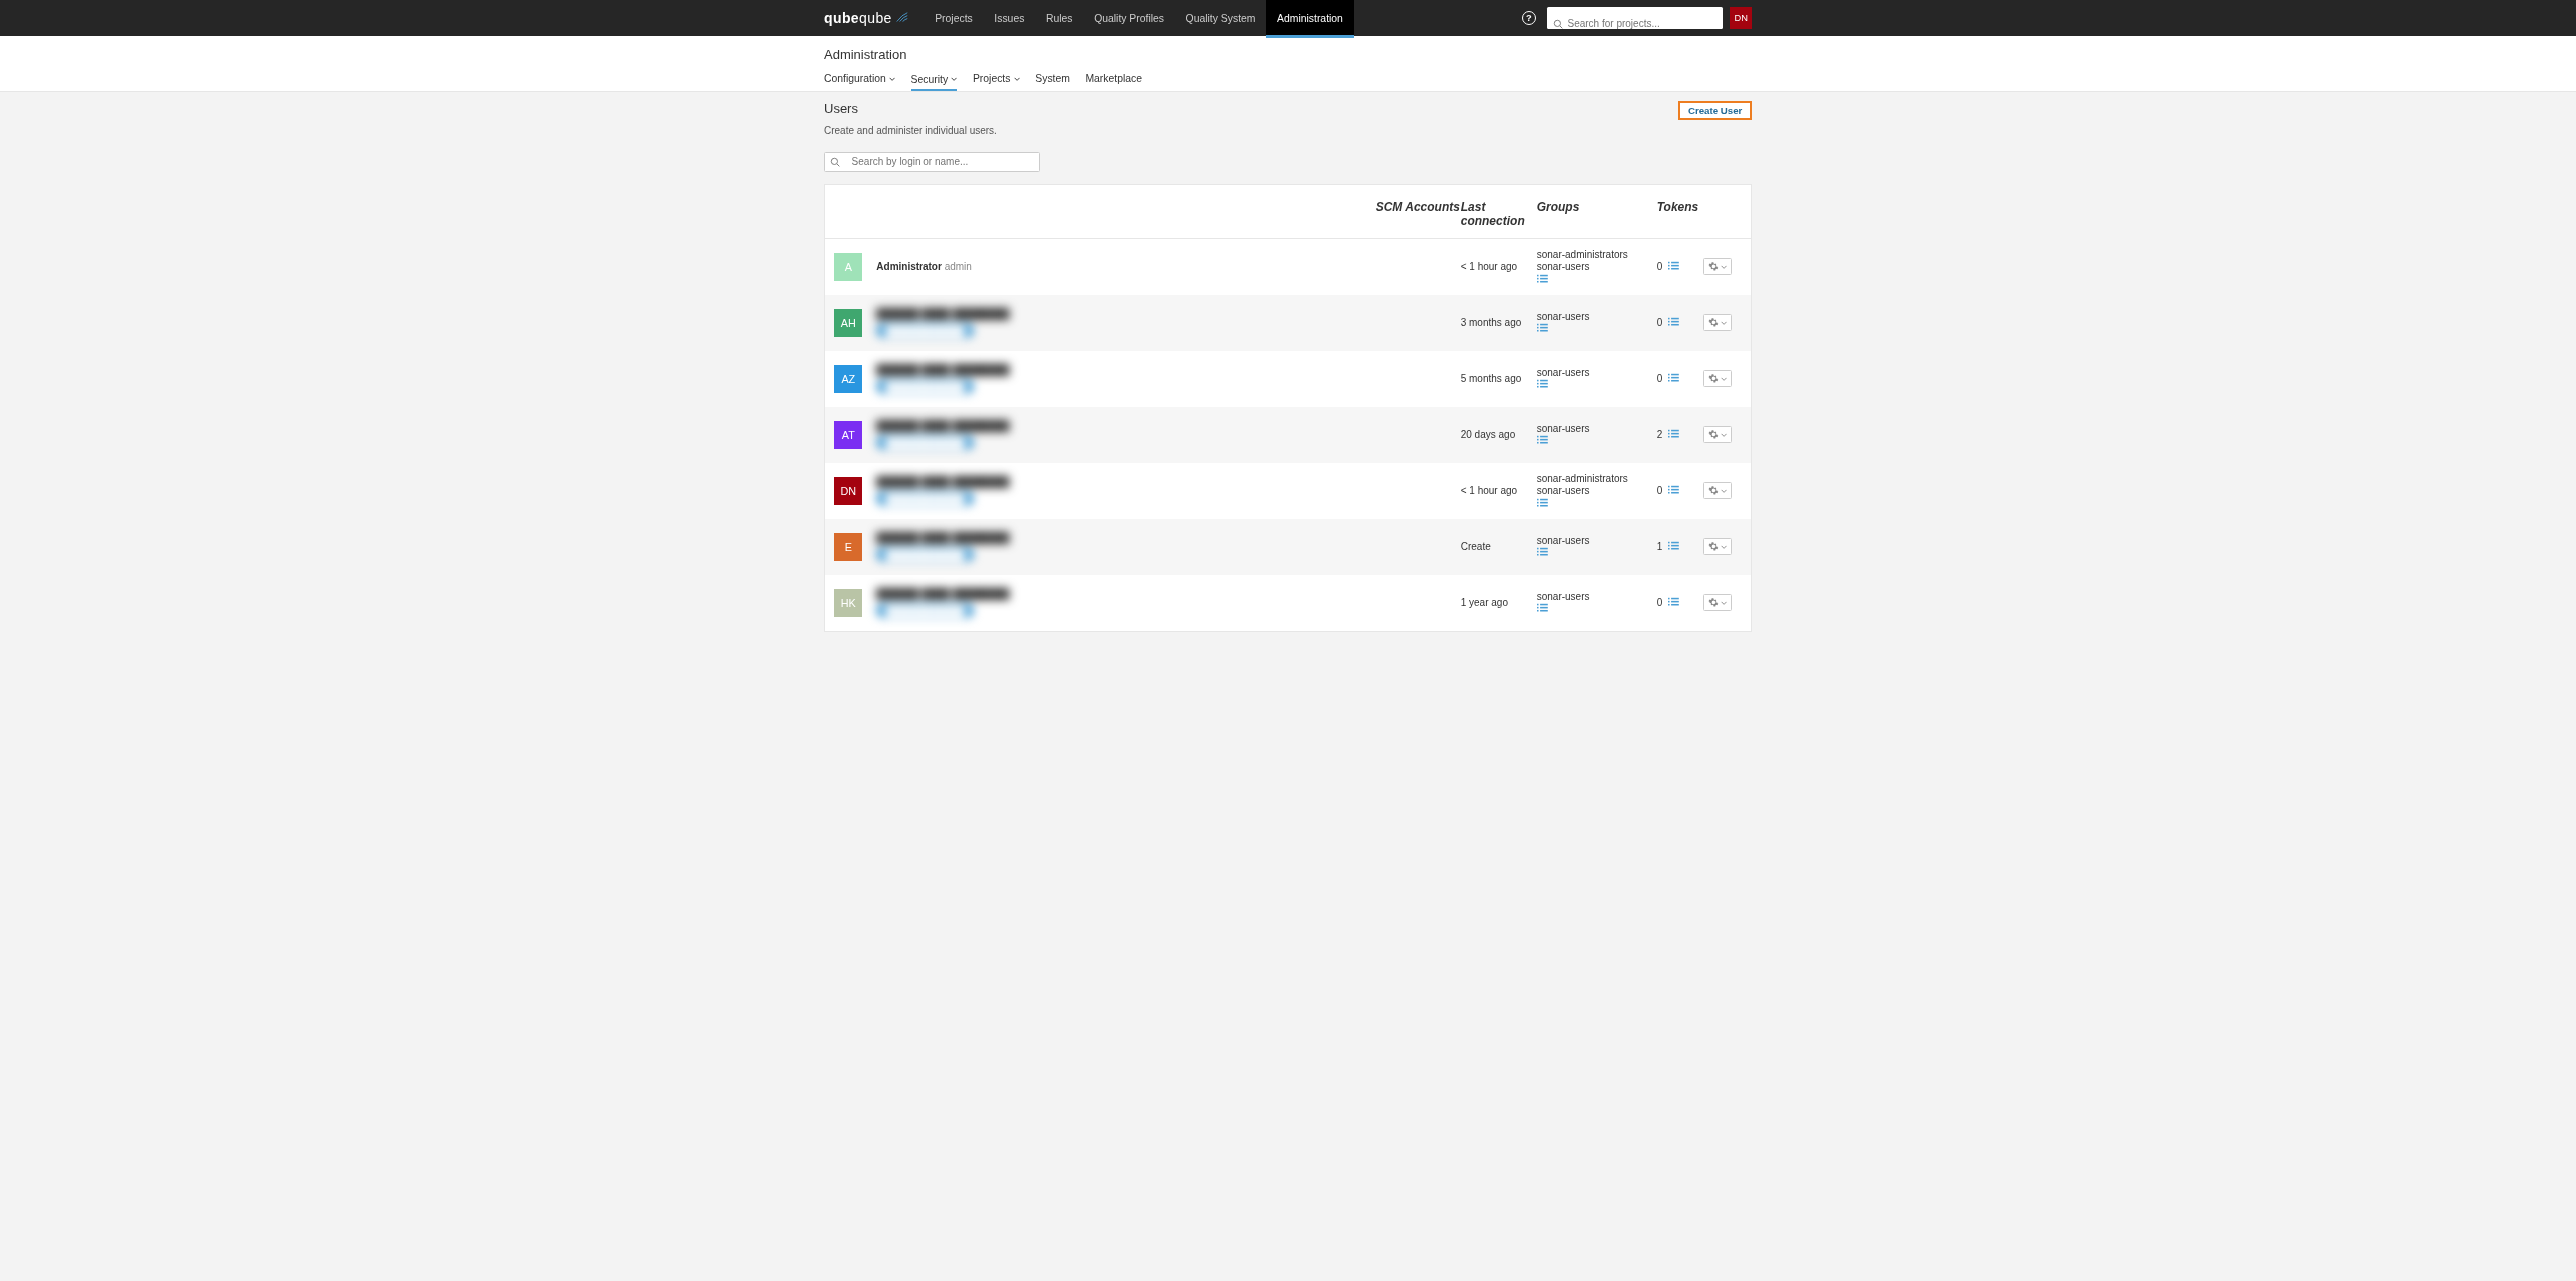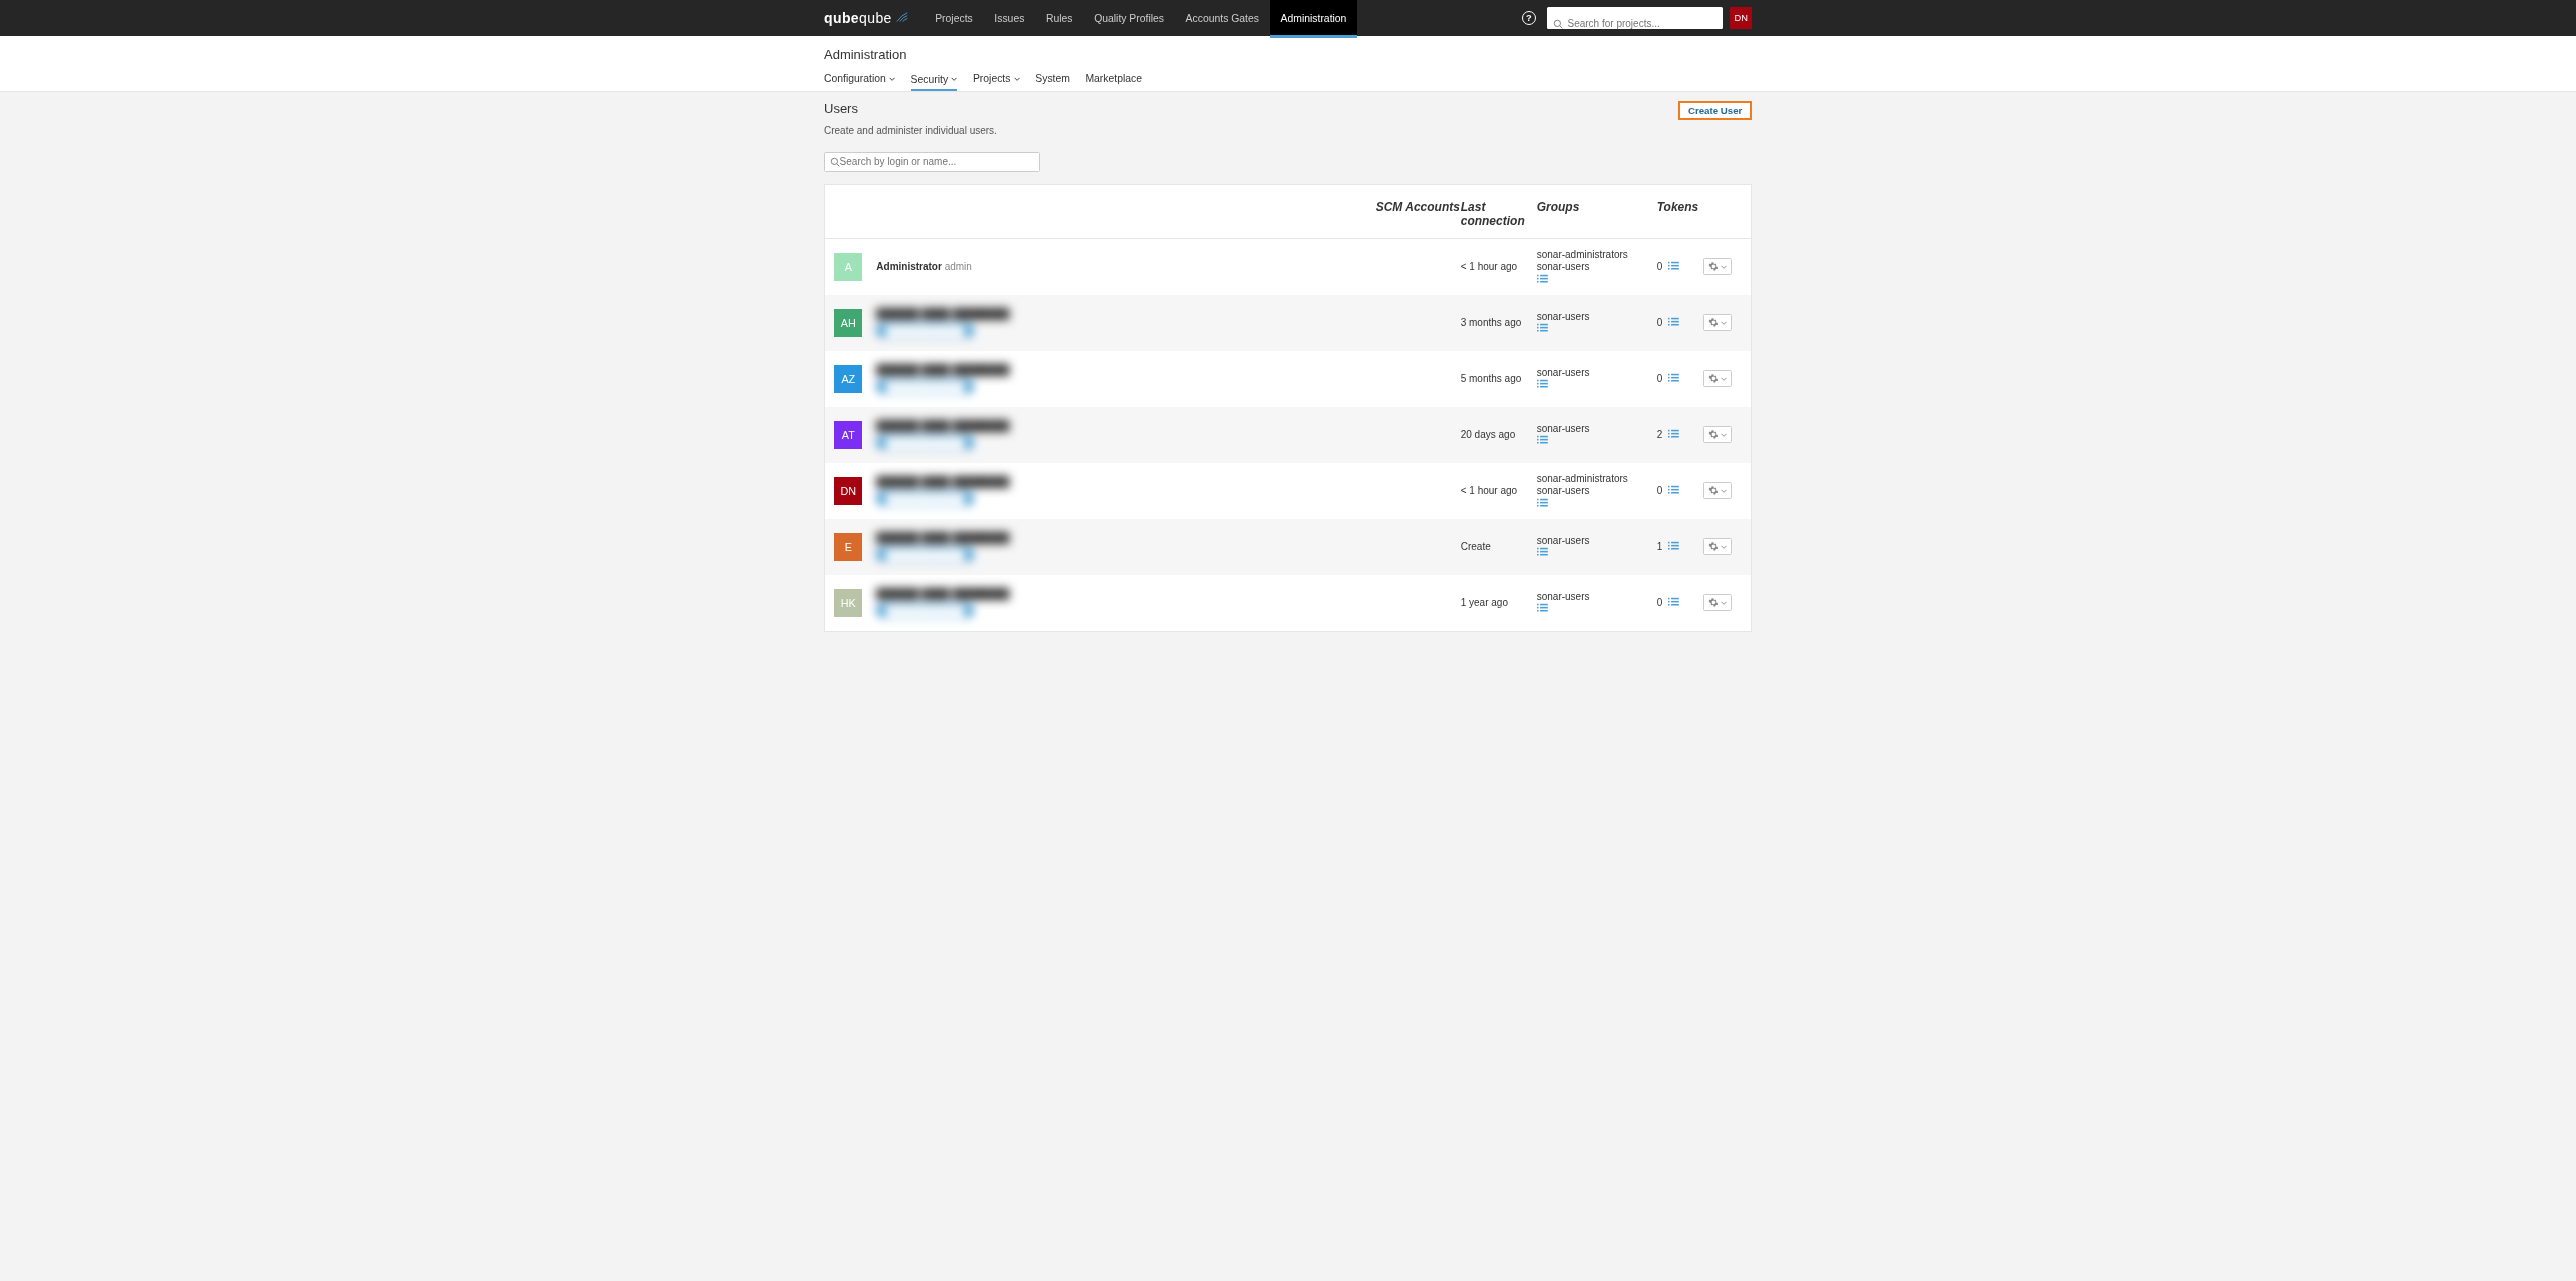--- a/index.html
+++ b/index.html
@@ -30,21 +30,21 @@
 .subtab { padding: 3.9px 0 6.2px 0; cursor: pointer; display: flex; align-items: center; gap: 3.1px; font-size: 10.4px; }
 .subtab.active { border-bottom: 2.3px solid #4b9fd5; font-weight: 500; padding-bottom: 3.9px; }
 
 
 .page { max-width: 928px; margin: 0 auto; padding: 9.3px 0 31px 0; }
 .page-head { display: flex; align-items: flex-start; justify-content: space-between; margin-bottom: 4.6px; }
 .page-head h2 { font-size: 13px; font-weight: 400; }
 .page-desc { color: #555; font-size: 10px; margin-bottom: 15.5px; }
 .create-btn { border: 2.3px solid #ed7d20; background: #fff; color: #236a97; padding: 2.3px 7.7px; font-weight: 600; font-size: 9.7px; cursor: pointer; }
 .filter-box { background: #fff; border: 0.8px solid #ccc; height: 20px; width: 216px; display: flex; align-items: center; padding: 0 4.6px; border-radius: 1.5px; margin-bottom: 12.4px; }
-.filter-box input { border: none; outline: none; flex: 1; margin-left: 0; font-size: 10px; background: transparent; }
+.filter-box input { border: none; outline: none; flex: 1; margin-left: 12px; font-size: 10px; background: transparent; }
 
 
 .panel { background: #fff; border: 0.8px solid #e6e6e6; }
 .thead { display: flex; padding: 15.5px 9.3px 9.3px 9.3px; border-bottom: 0.8px solid #e6e6e6; font-weight: 600; font-size: 12px; font-style: italic; }
 .col-user { flex: 1; }
 .col-scm { width: 85px; }
 .col-last { width: 76px; }
 .col-groups { width: 104px; }
 .col-tokens { width: 46px; margin-left: 16px; }
 .col-actions { width: 39px; }
@@ -78,21 +78,21 @@
           <path d="M3 18 Q12 6 21 3" stroke="#4b9fd5" stroke-width="1.5" fill="none"></path>
           <path d="M8 18 Q14 10 21 8" stroke="#4b9fd5" stroke-width="1.5" fill="none"></path>
           <path d="M13 18 Q17 14 21 13" stroke="#4b9fd5" stroke-width="1.5" fill="none"></path>
         </svg>
     </div>
     <div class="nav-items" id="nav-items">
         <div class="nav-item">Projects</div>
         <div class="nav-item">Issues</div>
         <div class="nav-item">Rules</div>
         <div class="nav-item">Quality Profiles</div>
-        <div class="nav-item">Accounts Gates</div>
+        <div class="nav-item">Quality System</div>
         <div class="nav-item active">Administration</div>
       </div>
     <div class="nav-spacer"></div>
     <div class="help-icon">?</div>
     <div class="search-box">
       <svg class="search" viewBox="0 0 16 16">
           <circle cx="7" cy="7" r="5" stroke="#777" stroke-width="1.5" fill="none"></circle>
           <line x1="11" y1="11" x2="15" y2="15" stroke="#777" stroke-width="1.5"></line>
         </svg>
       <input placeholder="Search for projects..." style="">

